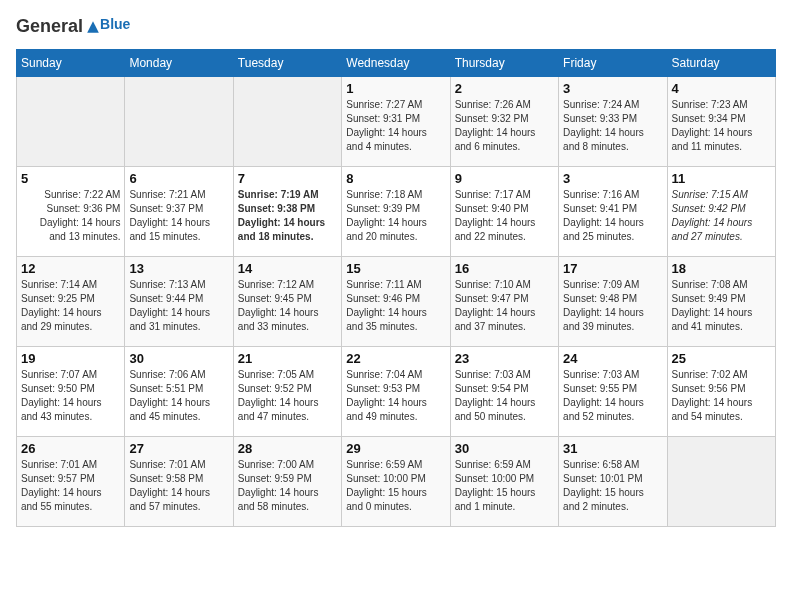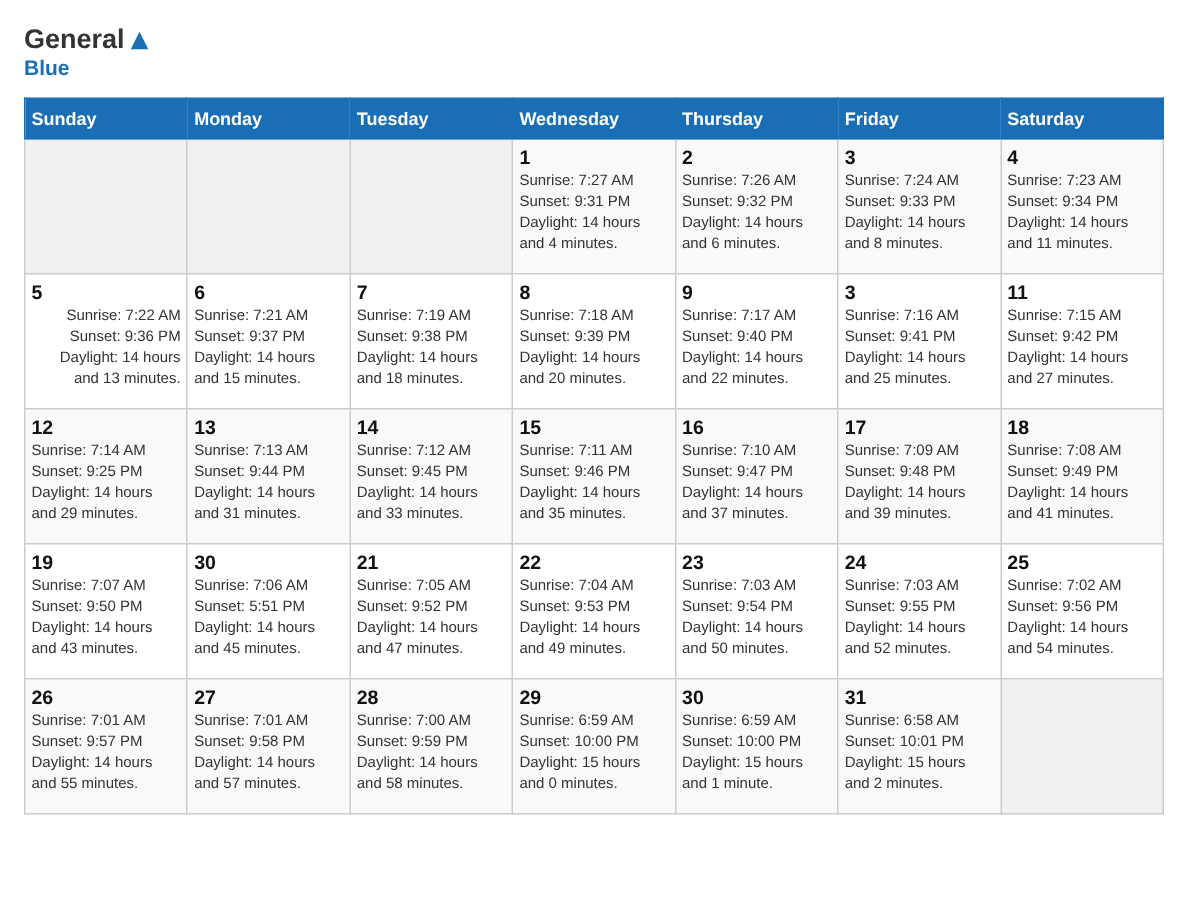--- a/index.html
+++ b/index.html
@@ -48,21 +48,21 @@
       font-size: 11px;
     }
     thead tr {
       background-color: #1a6eb5;
       color: #fff;
     }
     thead th {
       padding: 6px 4px;
       text-align: left;
       font-size: 12px;
-      font-weight: bold;
+      font-weight: normal;
       border: 1px solid #1a6eb5;
     }
     tbody tr {
       vertical-align: top;
     }
     tbody td {
       border: 1px solid #ccc;
       padding: 4px;
       min-height: 80px;
       height: 90px;
@@ -87,21 +87,21 @@
     }
     .empty-cell {
       background-color: #f0f0f0 !important;
     }
   </style>
 </head>
 <body>
 
 <div class="header-area">
   <div class="logo">
-      <div style="display: flex; flex-direction: column; align-items: flex-start;">
+      <div style="display: flex; flex-direction: row; align-items: flex-start;">
         <div style="display: flex; align-items: center;">
           <span class="logo-text-general">General</span>
           <svg width="14" height="14" viewBox="0 0 24 24" style="margin-left: 3px;">
             <polygon points="12,2 22,22 2,22" fill="#1a6eb5"></polygon>
           </svg>
         </div>
         <span class="logo-text-blue">Blue</span>
       </div>
     </div>
   <div class="title-area">
@@ -166,21 +166,21 @@
         </td>
         <td>
           <div class="day-number">6</div>
           <div class="day-info" style="white-space: pre-line;">Sunrise: 7:21 AM
 Sunset: 9:37 PM
 Daylight: 14 hours
 and 15 minutes.</div>
         </td>
         <td>
           <div class="day-number">7</div>
-          <div class="day-info" style="white-space: pre-line;">Sunrise: 7:19 AM
+          <div class="day-info" style="white-space: pre-line; font-weight: bold;">Sunrise: 7:19 AM
 Sunset: 9:38 PM
 Daylight: 14 hours
 and 18 minutes.</div>
         </td>
         <td>
           <div class="day-number">8</div>
           <div class="day-info" style="white-space: pre-line;">Sunrise: 7:18 AM
 Sunset: 9:39 PM
 Daylight: 14 hours
 and 20 minutes.</div>
@@ -194,21 +194,21 @@
         </td>
         <td>
           <div class="day-number">3</div>
           <div class="day-info" style="white-space: pre-line;">Sunrise: 7:16 AM
 Sunset: 9:41 PM
 Daylight: 14 hours
 and 25 minutes.</div>
         </td>
         <td>
           <div class="day-number">11</div>
-          <div class="day-info" style="white-space: pre-line;">Sunrise: 7:15 AM
+          <div class="day-info" style="white-space: pre-line; font-style: italic;">Sunrise: 7:15 AM
 Sunset: 9:42 PM
 Daylight: 14 hours
 and 27 minutes.</div>
         </td>
       </tr>
       <tr>
         <td>
           <div class="day-number">12</div>
           <div class="day-info" style="white-space: pre-line;">Sunrise: 7:14 AM
 Sunset: 9:25 PM

